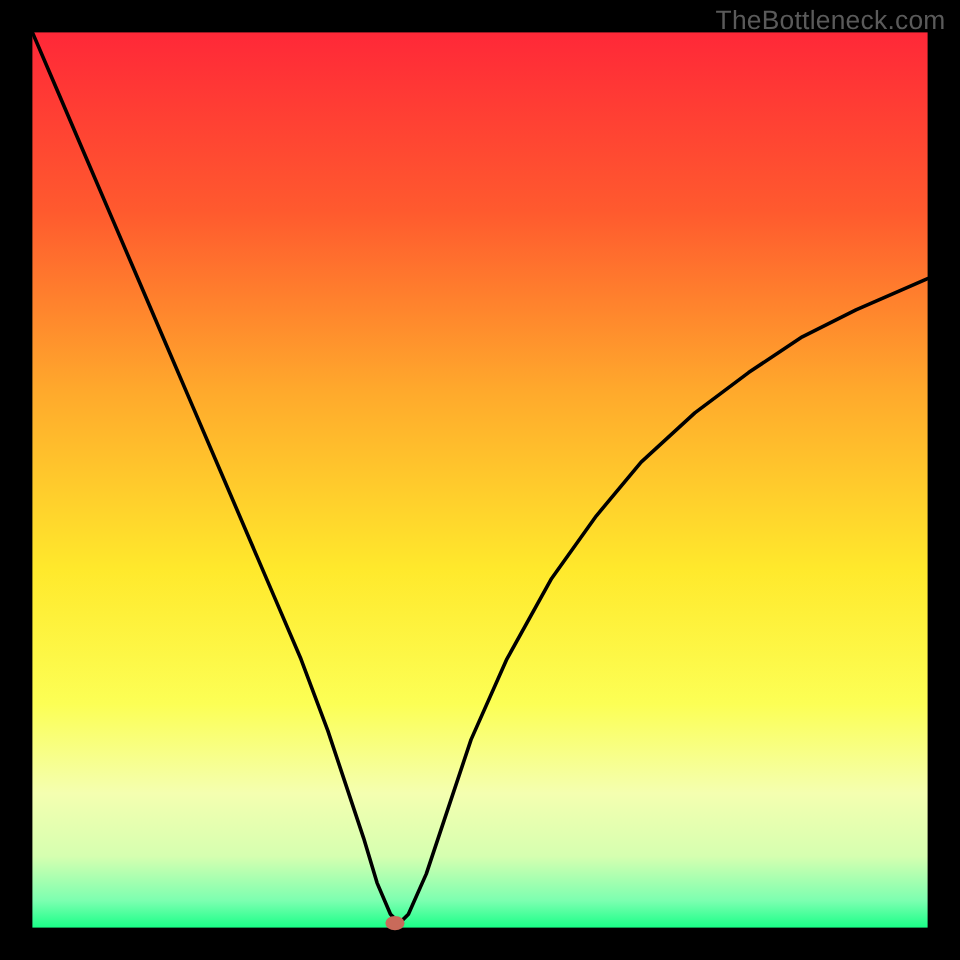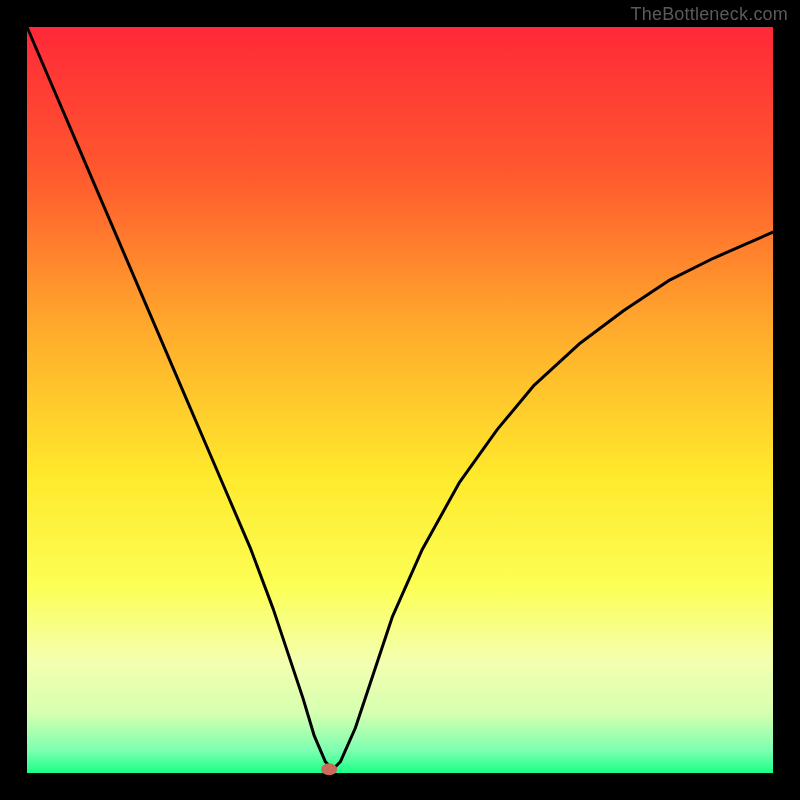--- a/index.html
+++ b/index.html
@@ -14,21 +14,21 @@
     position: relative;
     width: 800px;
     height: 800px;
     background: #000;
   }
   .watermark {
     position: absolute;
     top: 4px;
     right: 12px;
     color: #5a5a5a;
-    font-size: 18px;
+    font-size: 22px;
     font-weight: 500;
     letter-spacing: 0.2px;
     z-index: 10;
   }
   svg {
     display: block;
   }
 </style>
 </head>
 <body>

